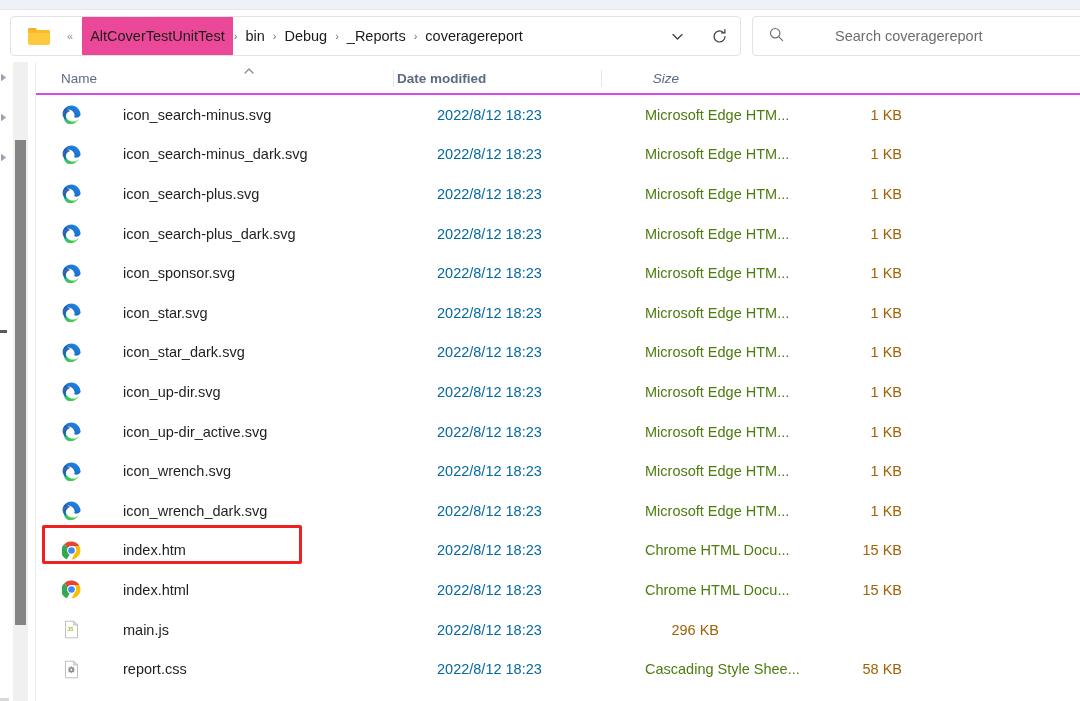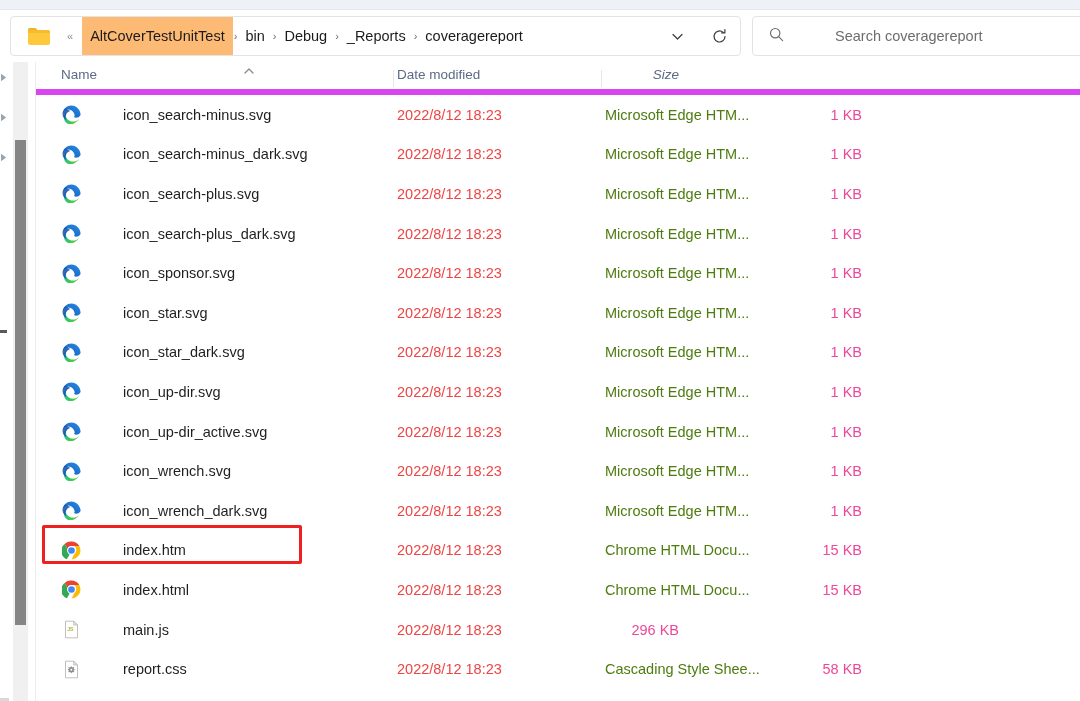--- a/index.html
+++ b/index.html
@@ -82,21 +82,21 @@
     color: #1b1b1b;
     white-space: nowrap;
   }
   .crumb {
     padding: 0 7px;
     height: 100%;
     display: flex; align-items: center;
     cursor: default;
   }
   .crumb.first {
-    background: #fdba74;
+    background: #ec4899;
     padding-left: 8px; padding-right: 8px;
   }
   .crumb-sep {
     color: #6c6c6c;
     font-size: 11px;
     padding: 0 1px;
     display: flex; align-items: center;
     height: 100%;
   }
 
@@ -189,21 +189,21 @@
     width: 1044px; height: 639px;
     background: #ffffff;
     overflow: hidden;
   }
 
   .header-row {
     position: relative;
     height: 33px;
     display: flex;
     align-items: flex-end;
-    border-bottom: 6px solid #d946ef;
+    border-bottom: 2px solid #d946ef;
   }
   .hdr {
     font-size: 13.5px;
     color: #5c6a85;
     padding-bottom: 7px;
     position: relative;
     height: 100%;
     display: flex;
     align-items: flex-end;
     cursor: default;
@@ -214,39 +214,39 @@
     width: 1px; height: 17px;
     background: #e7e7e7;
   }
   .sort-caret {
     position: absolute;
     left: 207px; top: 1px;
     width: 12px; height: 8px;
   }
 
   .col-name  { width: 358px; padding-left: 25px; }
-  .col-date  { width: 208px; padding-left: 3px; }
+  .col-date  { width: 208px; padding-left: 3px; font-weight: bold; }
   .col-type  { width: 183px; padding-left: 3px; }
   .col-size  { width: 90px;  padding-left: 3px; justify-content: flex-end;
                padding-right: 13px; font-style: italic; }
 
   .row {
     height: 39.6px;
     display: flex;
     align-items: center;
     font-size: 14.5px;
     color: #1f1f1f;
     position: relative;
     cursor: default;
   }
   .cell { display: flex; align-items: center; height: 100%; }
   .cell.name { width: 358px; padding-left: 25px; gap: 11px; }
-  .cell.date { width: 208px; padding-left: 3px; color: #ef4444; }
+  .cell.date { width: 208px; padding-left: 3px; color: #0369a1; margin-left: 40px; }
   .cell.type { width: 183px; padding-left: 3px; color: #4d7c0f; }
-  .cell.size { width: 90px; padding-left: 3px; color: #ec4899;
+  .cell.size { width: 90px; padding-left: 3px; color: #a16207;
                justify-content: flex-end; padding-right: 13px; }
   .fname { white-space: nowrap; margin-left: 31px; }
 
   .icon-slot {
     width: 20px; height: 20px;
     flex: none;
     position: relative;
     display: flex; align-items: center; justify-content: center;
   }
   .icon-slot svg { display: block; }

